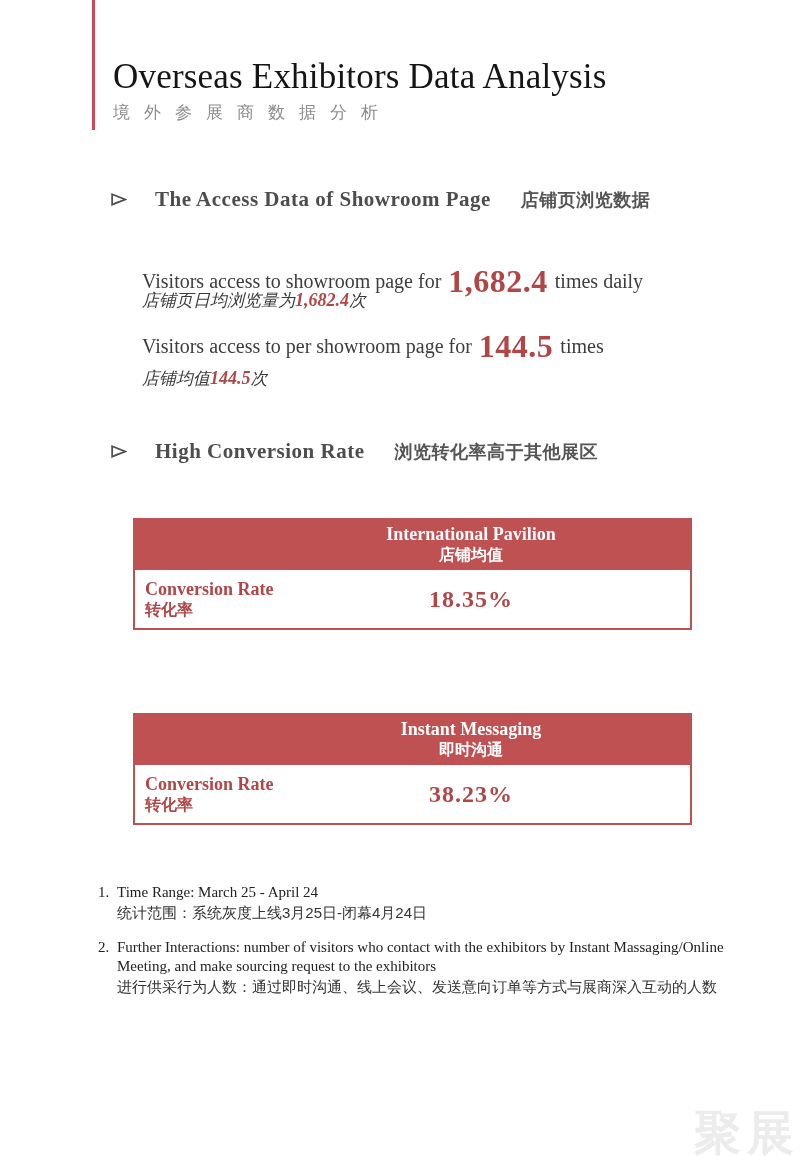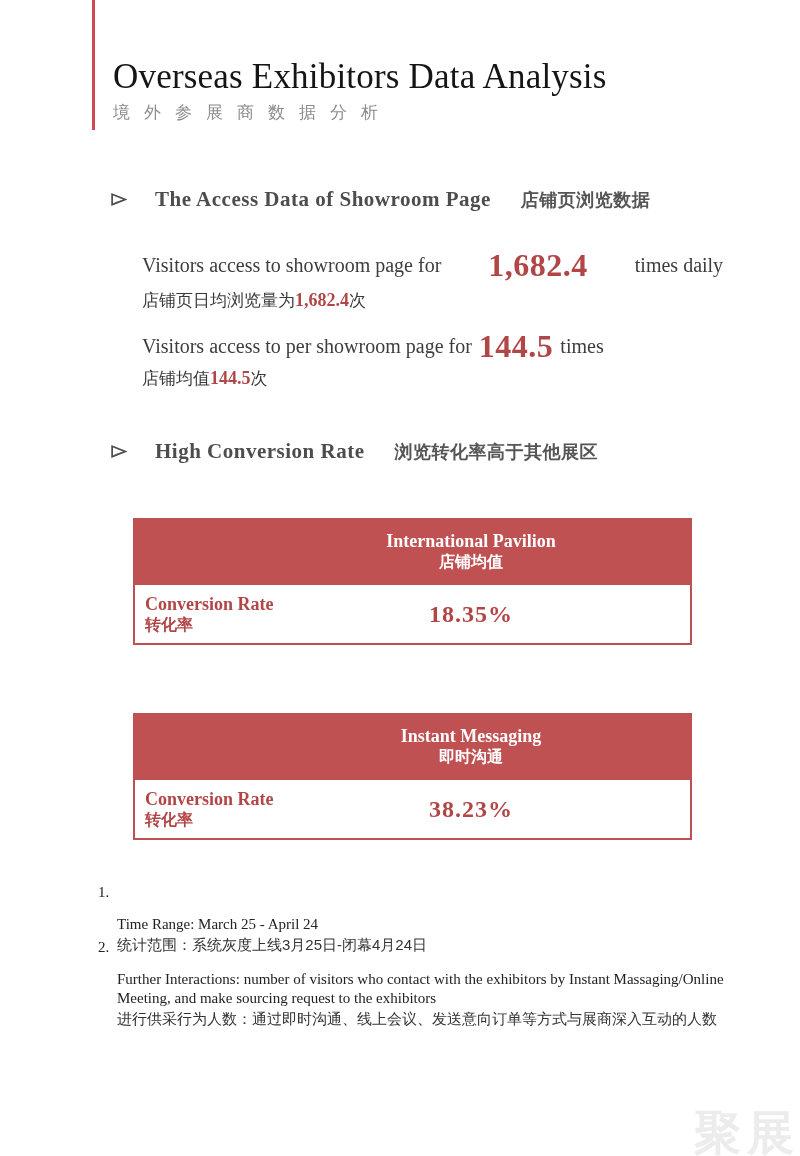--- a/index.html
+++ b/index.html
@@ -20,48 +20,48 @@
   .sh-1 { top:186px; }
   .sh-2 { top:438px; }
   .bullet { width:17px; height:17px; margin-right:9px; flex:0 0 auto; }
   .sh-en { font-family:"Liberation Serif", serif; font-weight:700; font-size:21px; color:#4d4d4d; letter-spacing:.5px; }
   .sh-zh { font-family:"Liberation Sans", sans-serif; font-weight:700; font-size:18px; color:#555; margin-left:11px; letter-spacing:.5px; padding-top:2px; }
 
   
   .stat-line { position:absolute; left:142px; display:flex; align-items:center; white-space:nowrap; }
   .stat-en { font-family:"Liberation Serif", serif; font-size:20px; color:#3d3d3d; }
   .stat-big { font-family:"Liberation Serif", serif; font-weight:700; font-size:32px; color:var(--accent-red,#b14647); margin:0 7px; letter-spacing:.5px; }
-  .line-1 { top:247px; height:36px;gap:40px; }
+  .line-1 { top:263px; height:36px; }
   .line-3 { top:328px; height:36px; }
-  .zh-line { position:absolute; left:142px; font-family:"Liberation Sans", sans-serif; font-size:17px; color:#3a3a3a; font-weight:500; white-space:nowrap; }
+  .zh-line { position:absolute; left:142px; font-family:"Liberation Sans", sans-serif; font-size:17px; color:#3a3a3a; font-weight:500; white-space:nowrap;font-style:italic; }
   .line-2 { top:289px; }
   .line-4 { top:367px; }
   .zh-red { color:var(--accent-red,#b14647); font-weight:700; font-family:"Liberation Serif", serif; font-size:18px; }
 
   
   .conv-table { position:absolute; left:133px; width:559px; }
   .table-1 { top:518px; }
   .table-2 { top:713px; }
-  .ct-header { height:67px; background:var(--header-bg,#c05152); color:#ffffff; }
+  .ct-header { height:52px; background:var(--header-bg,#c05152); color:#ffffff; }
   .ct-header-inner { padding-left:117px; height:100%; display:flex; flex-direction:column; justify-content:center; text-align:center; }
   .ct-h-en { font-family:"Liberation Serif", serif; font-weight:700; font-size:18px; line-height:21px; }
   .ct-h-zh { font-family:"Liberation Sans", sans-serif; font-weight:700; font-size:16px; line-height:20px; }
   .ct-body { position:relative; height:60px; background:#fff; border:2px solid #bf5052; border-top:none; }
   .ct-label { position:absolute; left:10px; top:50%; transform:translateY(-50%); }
   .ct-l-en { font-family:"Liberation Serif", serif; font-weight:700; font-size:18px; color:var(--accent-red,#b14647); line-height:21px; }
   .ct-l-zh { font-family:"Liberation Sans", sans-serif; font-weight:700; font-size:16px; color:var(--accent-red,#b14647); line-height:20px; }
   .ct-value-wrap { padding-left:117px; height:100%; display:flex; align-items:center; justify-content:center; }
   .ct-value { font-family:"Liberation Serif", serif; font-weight:700; font-size:24px; color:var(--accent-red,#b14647); letter-spacing:1px; }
 
   
   .footnote { position:absolute; left:98px; width:655px; }
   .fn-1 { top:883px; }
   .fn-2 { top:938px; }
   .fn-num { position:absolute; left:0; top:0; font-family:"Liberation Serif", serif; font-size:15px; color:#222; line-height:19px; }
-  .fn-en { margin-left:19px; font-family:"Liberation Serif", serif; font-size:15px; color:#222; line-height:19px;margin-top:32px; }
+  .fn-en { margin-left:19px; font-family:"Liberation Serif", serif; font-size:15px; color:#222; line-height:19px; }
   .fn-zh { margin-left:19px; margin-top:1px; font-family:"Liberation Sans", sans-serif; font-size:15px; color:#333; font-weight:500; line-height:19px; }
 
   
   .watermark { position:absolute; left:694px; top:1102px; font-family:"Liberation Sans", sans-serif;
     font-weight:700; font-size:47px; color:#ececec; letter-spacing:6px; white-space:nowrap; }
 </style>
 </head>
 <body>
 
 <div class="page">

